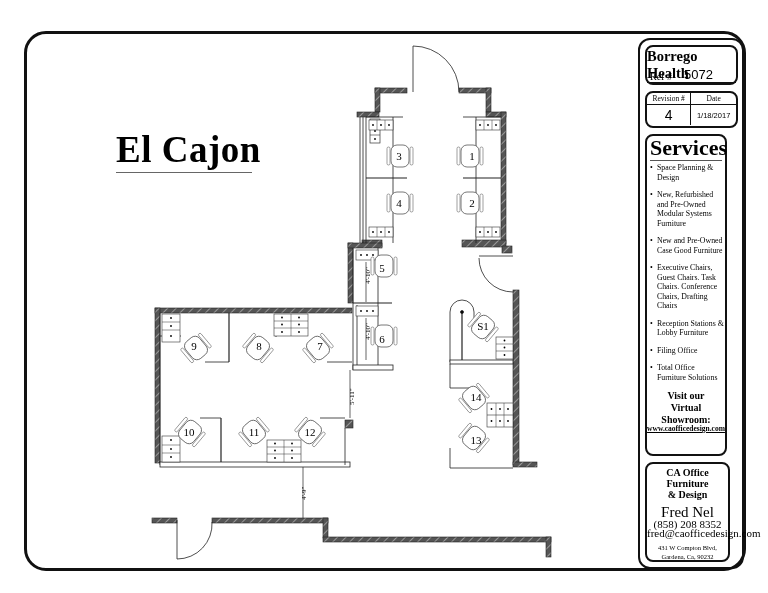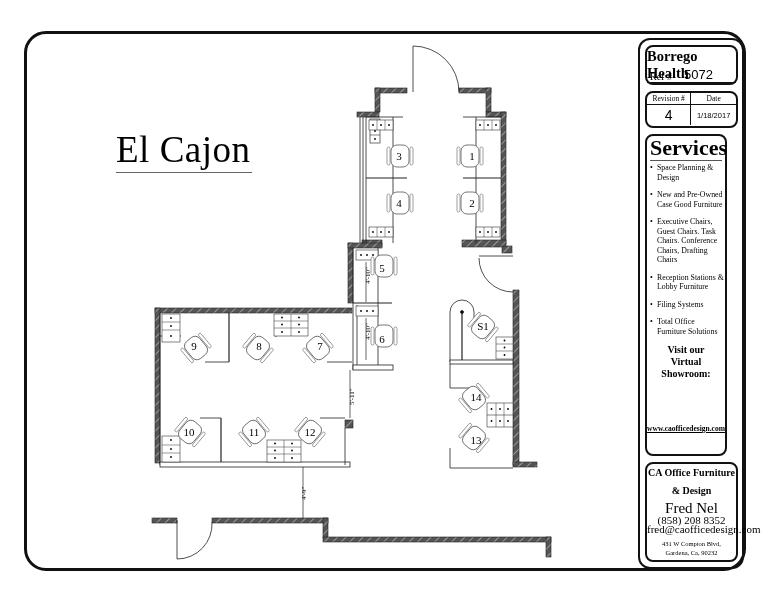--- a/index.html
+++ b/index.html
@@ -1,19 +1,19 @@
 <!DOCTYPE html>
 <html><head>
 <meta charset="utf-8">
 <style>
   html,body{margin:0;padding:0;background:#fff;}
   body{width:768px;height:593px;position:relative;overflow:hidden;font-family:"Liberation Serif",serif;color:#000;}
   .frame{position:absolute;left:24px;top:31px;width:722px;height:540px;border:3px solid #111;border-radius:22px;box-sizing:border-box;}
   .plan{position:absolute;left:0;top:0;width:768px;height:593px;}
-  .title{position:absolute;left:116px;top:130px;font-family:"Liberation Serif",serif;font-weight:normal;font-size:37px;line-height:40px;letter-spacing:0.5px;}
+  .title{position:absolute;left:116px;top:130px;font-family:"Liberation Serif",serif;font-weight:bold;font-size:37px;line-height:40px;letter-spacing:0.5px;}
   .title-rule{position:absolute;left:116px;top:172px;width:136px;height:1px;background:#666;}
   .tb{position:absolute;left:638px;top:38px;width:106px;height:531px;border:2px solid #111;border-radius:12px;box-sizing:border-box;}
   .box{position:absolute;border:2px solid #111;border-radius:8px;box-sizing:border-box;background:#fff;}
   .client{left:645px;top:45px;width:93px;height:40px;}
   .client .name{font-weight:bold;font-size:14.5px;text-align:left;line-height:17px;border-bottom:1px solid #111;padding-top:1px;}
   .client .ref{font-size:10px;position:absolute;left:3px;top:24px;}
   .client .refval{font-family:"Liberation Sans",sans-serif;font-size:13px;position:absolute;left:37px;top:20px;}
   .rev{left:645px;top:91px;width:93px;height:37px;}
   .rev table{width:100%;border-collapse:collapse;}
   .rev td{border:1px solid #111;text-align:center;padding:0;}
@@ -21,21 +21,21 @@
   .rev .v td{height:20px;}
   .rev .v .num{font-family:"Liberation Sans",sans-serif;font-size:14px;}
   .rev .v .date{font-family:"Liberation Sans",sans-serif;font-size:7.5px;}
   .svc{left:645px;top:134px;width:82px;height:322px;}
   .svc .head{font-weight:bold;font-size:22px;text-align:center;line-height:24px;margin-top:0px;border-bottom:1px solid #555;margin:0 3px;}
   .svc ul{list-style:none;margin:2px 0 4px 0;padding:0 0 0 3px;}
   .svc li{font-size:7.8px;line-height:9.5px;margin-bottom:8px;padding-left:7px;position:relative;}
   .svc li:before{content:"\2022";position:absolute;left:0;top:0;}
   .svc .visit{font-weight:bold;font-size:10px;text-align:center;line-height:12px;margin-top:4px;}
   .svc .url{font-weight:bold;font-size:7.5px;text-align:center;text-decoration:underline;position:absolute;left:0;right:0;top:288px;}
-  .co{left:645px;top:462px;width:93px;height:100px;text-align:center;}
+  .co{left:645px;top:462px;width:85px;height:100px;text-align:center;}
   .co .cname{font-weight:bold;font-size:10px;line-height:11px;margin-top:3px;}
   .co .person{font-size:15px;line-height:16px;margin-top:4px;}
   .co .phone,.co .email{font-size:11px;line-height:9px;}
   .co .addr{font-size:6.5px;line-height:9px;margin-top:5px;}
   .lbl{font-family:"Liberation Serif",serif;font-size:11px;}
 </style>
 </head>
 <body>
 
 <div class="frame"></div>
@@ -319,32 +319,33 @@
       <td class="date" style="border-right:none;border-bottom:none;">1/18/2017</td>
     </tr>
   </tbody>
     </table>
 </div>
 
 <div class="box svc">
   <div class="head">Services</div>
   <ul>
     <li>Space Planning &amp; Design</li>
+    <li>New, Refurbished and Pre-Owned Modular Systems Furniture</li>
     <li>New and Pre-Owned Case Good Furniture</li>
     <li>Executive Chairs, Guest Chairs. Task Chairs. Conference Chairs, Drafting Chairs</li>
     <li>Reception Stations &amp; Lobby Furniture</li>
-    <li>Filing Systems</li>
+    <li>Filing Office</li>
     <li>Total Office Furniture Solutions</li>
   </ul>
   <div class="visit">Visit our</div>
   <div class="visit" style="margin-top:0">Virtual Showroom:</div>
   <div class="url">www.caofficedesign.com</div>
 </div>
 
 <div class="box co">
   <div class="cname">CA Office Furniture</div>
-  <div class="cname" style="margin-top:7px">&amp; Design</div>
+  <div class="cname" style="margin-top:0">&amp; Design</div>
   <div class="person">Fred Nel</div>
   <div class="phone">(858) 208 8352</div>
   <div class="email">fred@caofficedesign.com</div>
   <div class="addr">431 W Compton Blvd,</div>
   <div class="addr" style="margin-top:0">Gardena, Ca, 90232</div>
 </div>
 
 </body></html>

